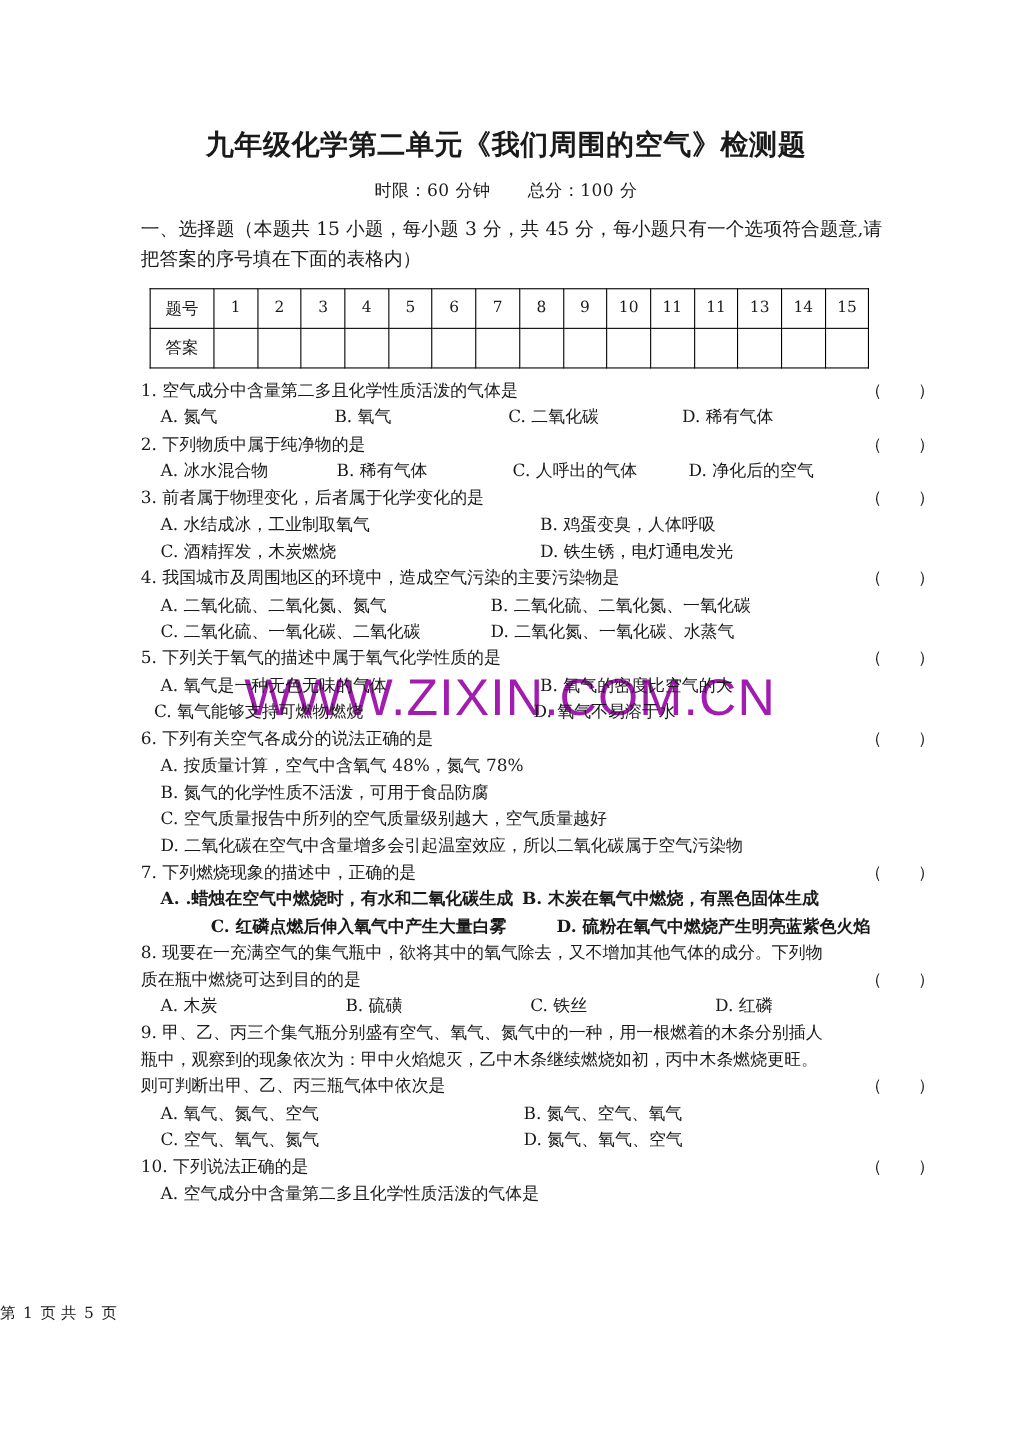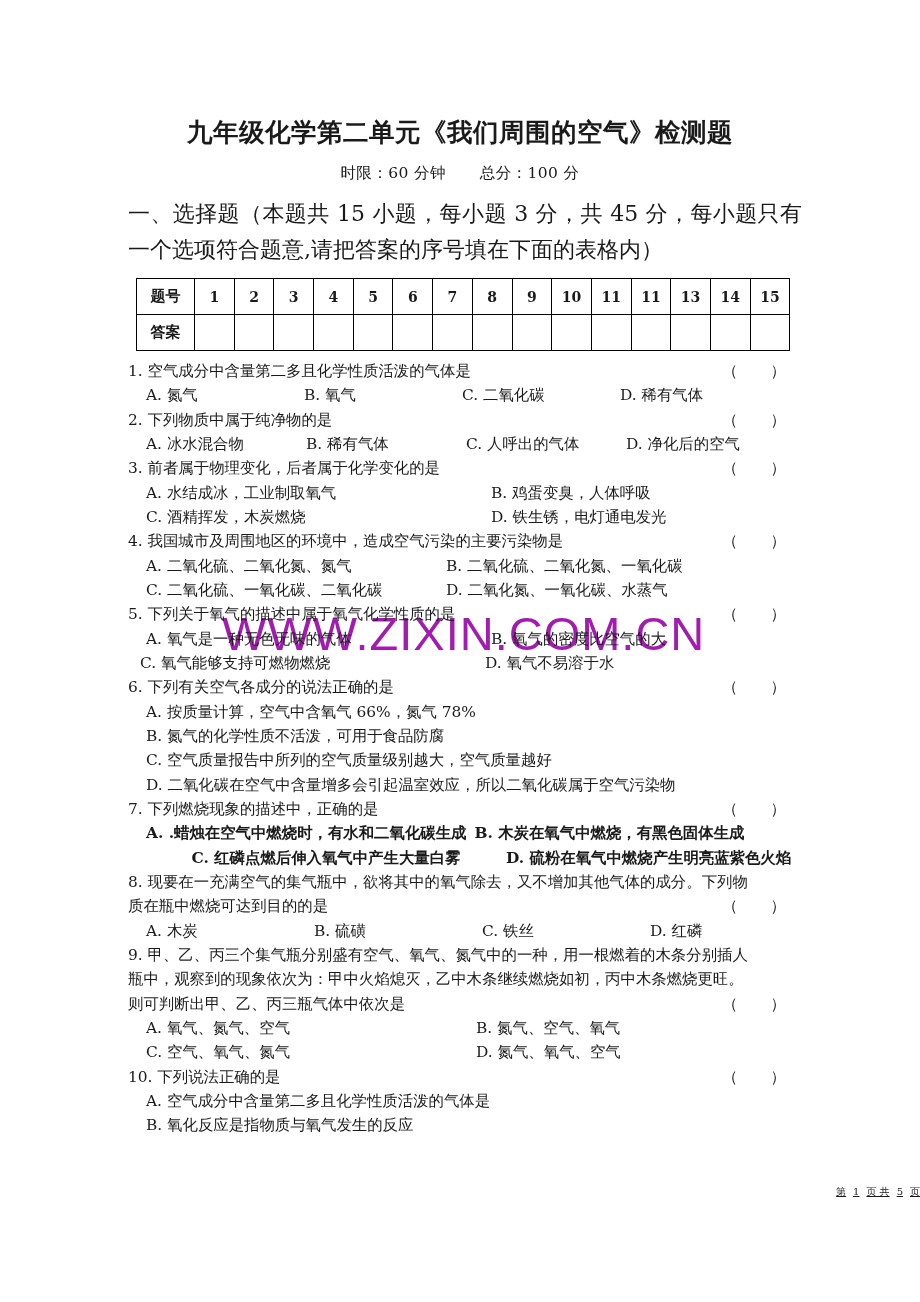--- a/index.html
+++ b/index.html
@@ -62,35 +62,34 @@
     font-size: 15.5px;
     margin: 0;
     padding-top: 14px;
     letter-spacing: 0.4px;
   }
   .doc-subtitle .gap { display: inline-block; width: 34px; }
 
   .intro {
     margin: 0;
     padding: 12px 118px 0 128px;
-    font-size: 22px;
+    font-size: 17px;
     line-height: 1.62;
     text-align: justify;
     text-justify: inter-ideograph;
   }
 
   
   .answer-table-wrap {
     padding: 11px 0 0 136px;
   }
   table.answer-table {
     border-collapse: collapse;
     table-layout: fixed;
     width: 654px;
-    font-weight: bold;
   }
   table.answer-table td {
     border: 1px solid #000;
     text-align: center;
     vertical-align: middle;
     font-size: 14.5px;
     height: 36px;
     padding: 0;
   }
   table.answer-table td.head-cell {
@@ -98,21 +97,21 @@
     font-size: 15px;
   }
   table.answer-table td.num-cell {
     width: 39.7px;
     font-size: 14px;
   }
   table.answer-table td.blank-cell { }
 
   
   .questions {
-    padding: 8px 120px 0 128px;
+    padding: 8px 56px 0 128px;
     font-size: 15.4px;
     line-height: 1.58;
   }
 
   .q-block { margin: 0; }
 
   .q-stem {
     position: relative;
     display: block;
     margin: 0;
@@ -177,24 +176,23 @@
 
   
   .opt-row.stack { padding-left: 18px; }
 
   
   .footer {
     position: absolute;
     left: 0;
     right: 0;
     top: 1185px;
-    text-align: right;
-    font-size: 10px;
+    text-align: left;
+    font-size: 14px;
     z-index: 3;
-    text-decoration: underline;
   }
   .footer .sp { display: inline-block; width: 7px; }
 </style>
 </head>
 <body>
 
 <div class="page">
 
   <div class="watermark">WWW.ZIXIN.COM.CN</div>
 
@@ -311,21 +309,21 @@
           <span class="opt">C. 氧气能够支持可燃物燃烧</span><span class="opt">D. 氧气不易溶于水</span>
         </div>
       </div>
 
       <div class="q-block">
         <div class="q-stem">
           <span class="stem-text">6. 下列有关空气各成分的说法正确的是</span>
           <span class="paren">（    ）</span>
         </div>
         <div class="opt-row stack">
-          <span class="opt">A. 按质量计算，空气中含氧气 66%，氮气 78%</span>
+          <span class="opt">A. 按质量计算，空气中含氧气 48%，氮气 78%</span>
         </div>
         <div class="opt-row stack">
           <span class="opt">B. 氮气的化学性质不活泼，可用于食品防腐</span>
         </div>
         <div class="opt-row stack">
           <span class="opt">C. 空气质量报告中所列的空气质量级别越大，空气质量越好</span>
         </div>
         <div class="opt-row stack">
           <span class="opt">D. 二氧化碳在空气中含量增多会引起温室效应，所以二氧化碳属于空气污染物</span>
         </div>
@@ -376,23 +374,20 @@
         </div>
       </div>
 
       <div class="q-block">
         <div class="q-stem">
           <span class="stem-text">10. 下列说法正确的是</span>
           <span class="paren">（    ）</span>
         </div>
         <div class="opt-row stack">
           <span class="opt">A. 空气成分中含量第二多且化学性质活泼的气体是</span>
-        </div>
-        <div class="opt-row stack">
-          <span class="opt">B. 氧化反应是指物质与氧气发生的反应</span>
         </div>
       </div>
 
     </div>
   </div>
 
   <div class="footer">
     <span>第</span><span class="sp"></span><span>1</span><span class="sp"></span><span>页 共</span><span class="sp"></span><span>5</span><span class="sp"></span><span>页</span>
   </div>
 

